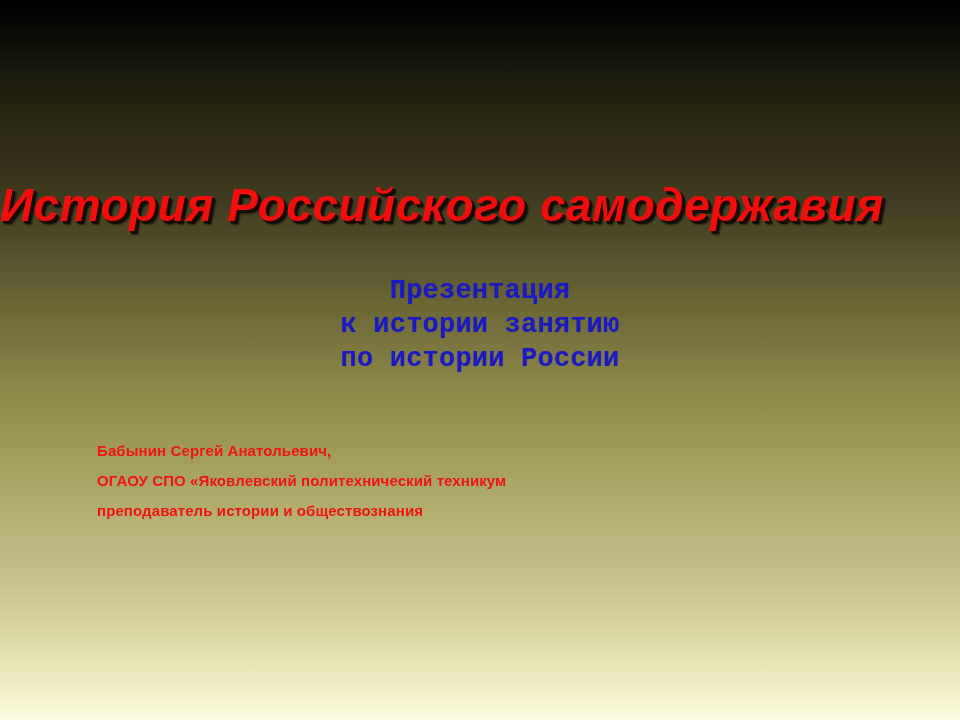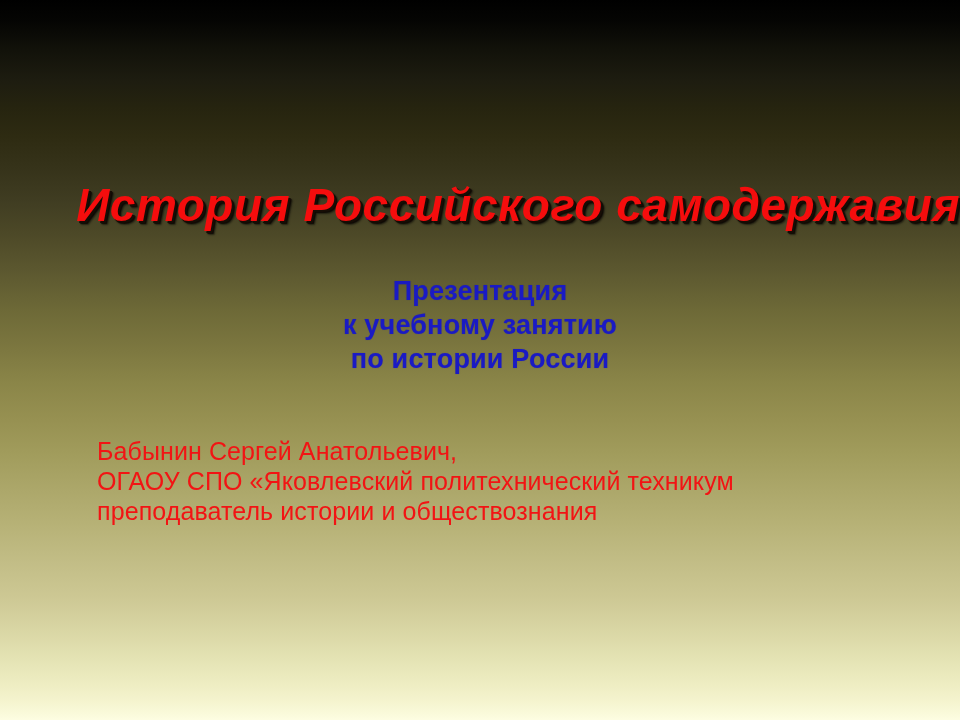--- a/index.html
+++ b/index.html
@@ -46,21 +46,21 @@
     font-family: "Liberation Sans", sans-serif;
     -webkit-font-smoothing: antialiased;
   }
 
   
   .title {
     position: absolute;
     left: 0;
     right: 0;
     top: 148px;
-    text-align: right;
+    text-align: left;
     font-family: "Liberation Sans", sans-serif;
     font-size: 46px;
     font-style: italic;
     font-weight: bold;
     letter-spacing: 0.5px;
     color: #f50d0d;
     text-shadow:
        2px 2px 0 #160d05,
        3px 3px 1px rgba(10,6,2,0.85),
        4px 4px 2px rgba(0,0,0,0.45);
@@ -69,21 +69,21 @@
   }
 
   
   .subtitle {
     position: absolute;
     left: 0;
     right: 0;
     top: 274px;
     text-align: center;
     color: #1a1ac4;
-    font-family: Liberation Sans, sans-serif;
+    font-family: Liberation Mono, monospace;
     font-size: 27px;
     font-weight: bold;
     line-height: 34px;
     letter-spacing: 0.2px;
     text-shadow: 0 0 1px rgba(20,20,160,0.35);
   }
   .subtitle .sub-line {
     display: block;
     white-space: nowrap;
   }
@@ -101,37 +101,37 @@
   .author-heading {
     display: block;
     font-size: 25px;
     font-weight: normal;
     line-height: 31px;
     white-space: nowrap;
     letter-spacing: 0.2px;
   }
   .author-line {
     display: block;
-    font-size: 25px;
-    font-weight: normal;
+    font-size: 15px;
+    font-weight: bold;
     line-height: 30px;
     white-space: nowrap;
     letter-spacing: 0.1px;
   }
 </style>
 </head>
 <body>
 
 <div id="slide">
 
   <h1 class="title">История Российского самодержавия</h1>
 
   <div class="subtitle">
     <span class="sub-line">Презентация</span>
-    <span class="sub-line">к учебному занятию</span>
+    <span class="sub-line">к истории занятию</span>
     <span class="sub-line">по истории России</span>
   </div>
 
   <div class="author-block">
     <span class="author-line">Бабынин Сергей Анатольевич,</span>
     <span class="author-line">ОГАОУ СПО «Яковлевский политехнический техникум</span>
     <span class="author-line">преподаватель истории и обществознания</span>
   </div>
 
 </div>

